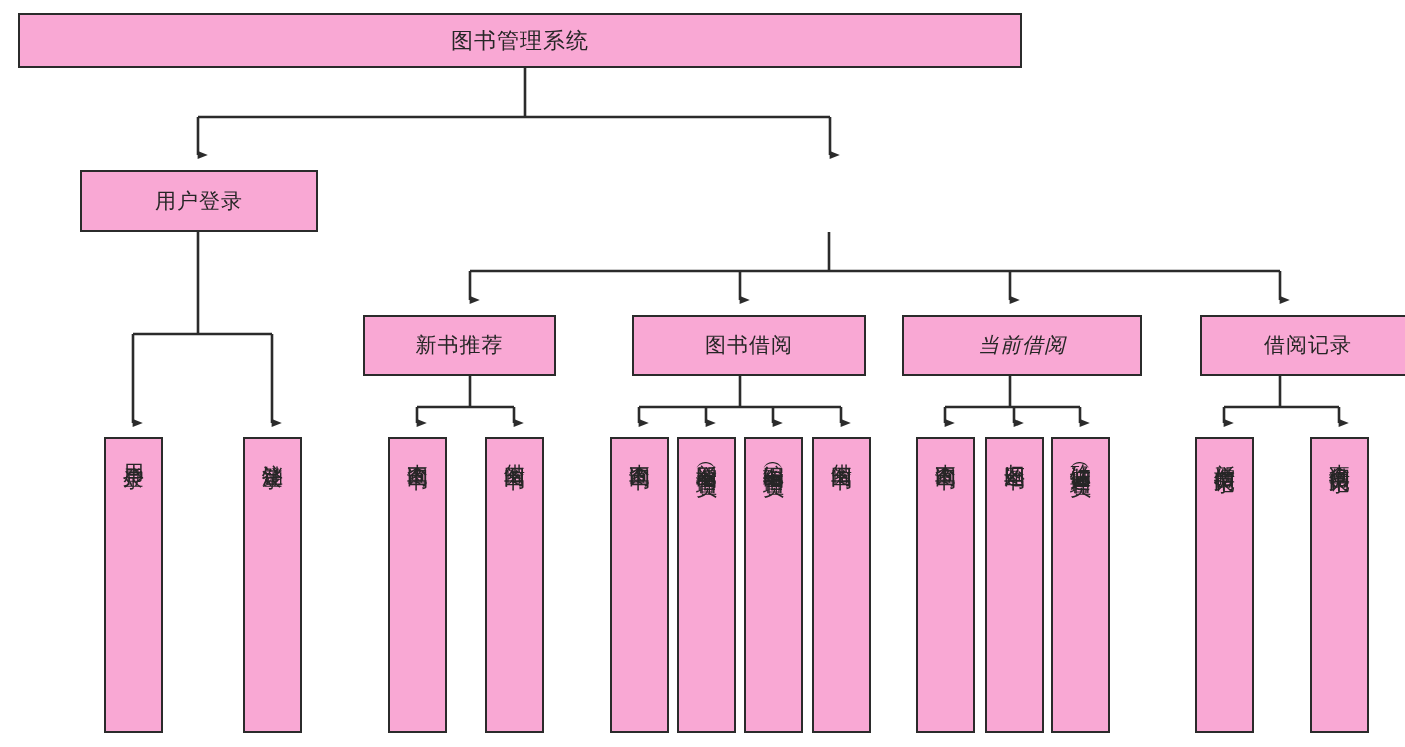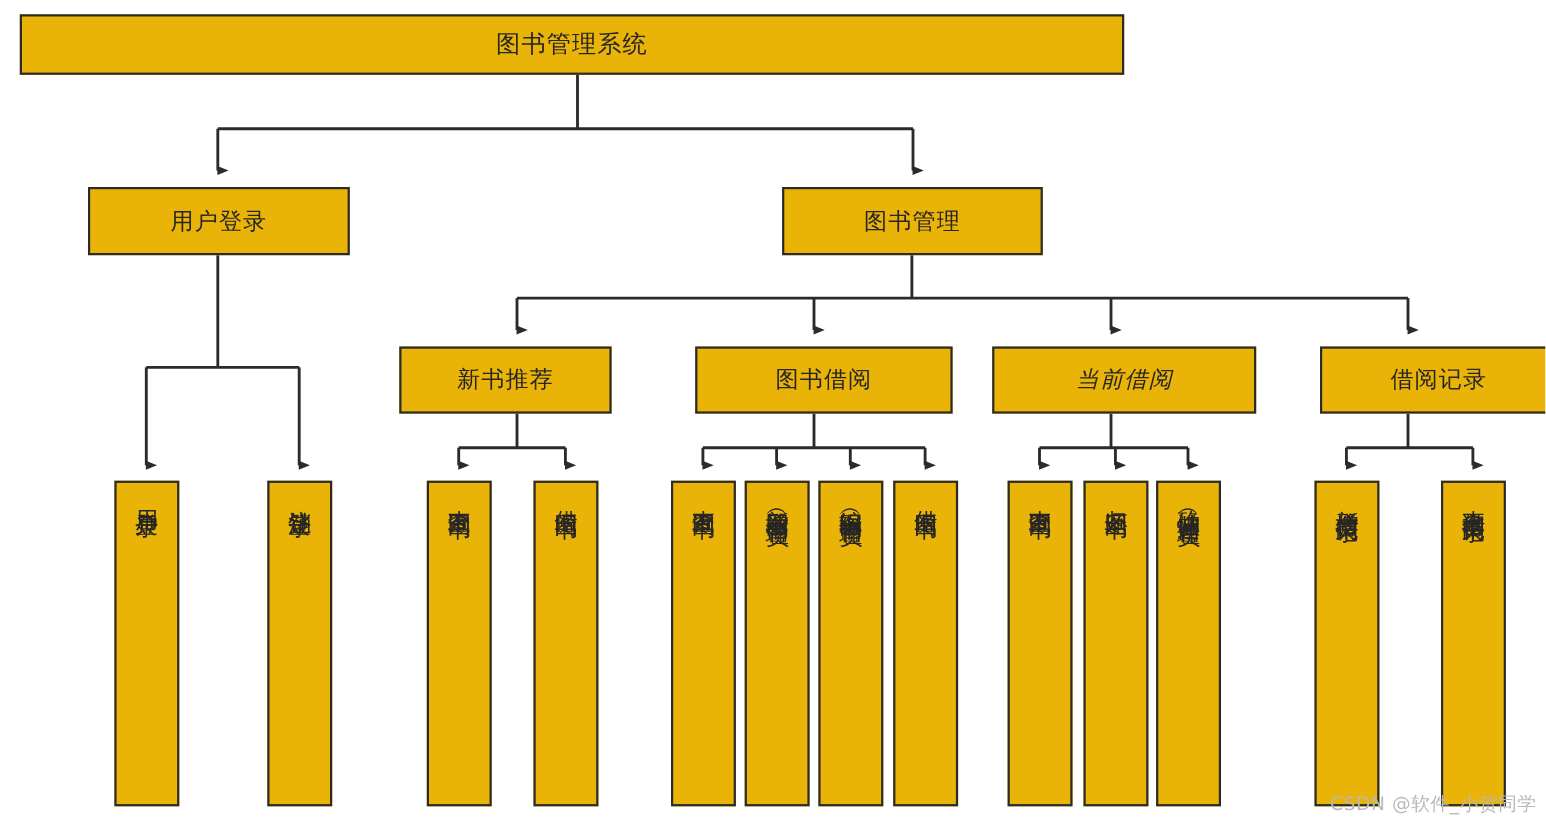--- a/index.html
+++ b/index.html
@@ -22,21 +22,21 @@
     left: 0;
     top: 0;
     width: 1405px;
     height: 747px;
     pointer-events: none;
   }
   .node {
     position: absolute;
     box-sizing: border-box;
     border: 2.5px solid #2b2b2b;
-    background: #eab308;
+    background: #f9a8d4;
     display: flex;
     align-items: center;
     justify-content: center;
     z-index: 2;
   }
   .node .label {
     color: #262626;
     letter-spacing: 1px;
     white-space: nowrap;
     line-height: 1.15;
@@ -126,23 +126,20 @@
   </svg>
 
   <div class="node horizontal root" style="left:18px; top:13px; width:1004px; height:55px;">
     <span class="label">图书管理系统</span>
   </div>
 
   <div class="node horizontal" style="left:80px; top:170px; width:238px; height:62px;">
     <span class="label">用户登录</span>
   </div>
 
-  <div class="node horizontal" style="left:711px; top:170px; width:237px; height:62px;">
-    <span class="label">图书管理</span>
-  </div>
 
   <div class="node horizontal" style="left:363px; top:315px; width:193px; height:61px;">
     <span class="label">新书推荐</span>
   </div>
 
   <div class="node horizontal" style="left:632px; top:315px; width:234px; height:61px;">
     <span class="label">图书借阅</span>
   </div>
 
   <div class="node horizontal" style="left:902px; top:315px; width:240px; height:61px;font-style:italic;">
@@ -198,15 +195,14 @@
   </div>
 
   <div class="node vertical" style="left:1195px; top:437px; width:59px; height:296px;">
     <span class="label">新增借阅记录</span>
   </div>
 
   <div class="node vertical" style="left:1310px; top:437px; width:59px; height:296px;">
     <span class="label">查询借阅记录</span>
   </div>
 
-  <div id="watermark">CSDN @软件_小贺同学</div>
 
 </div>
 
 </body></html>

